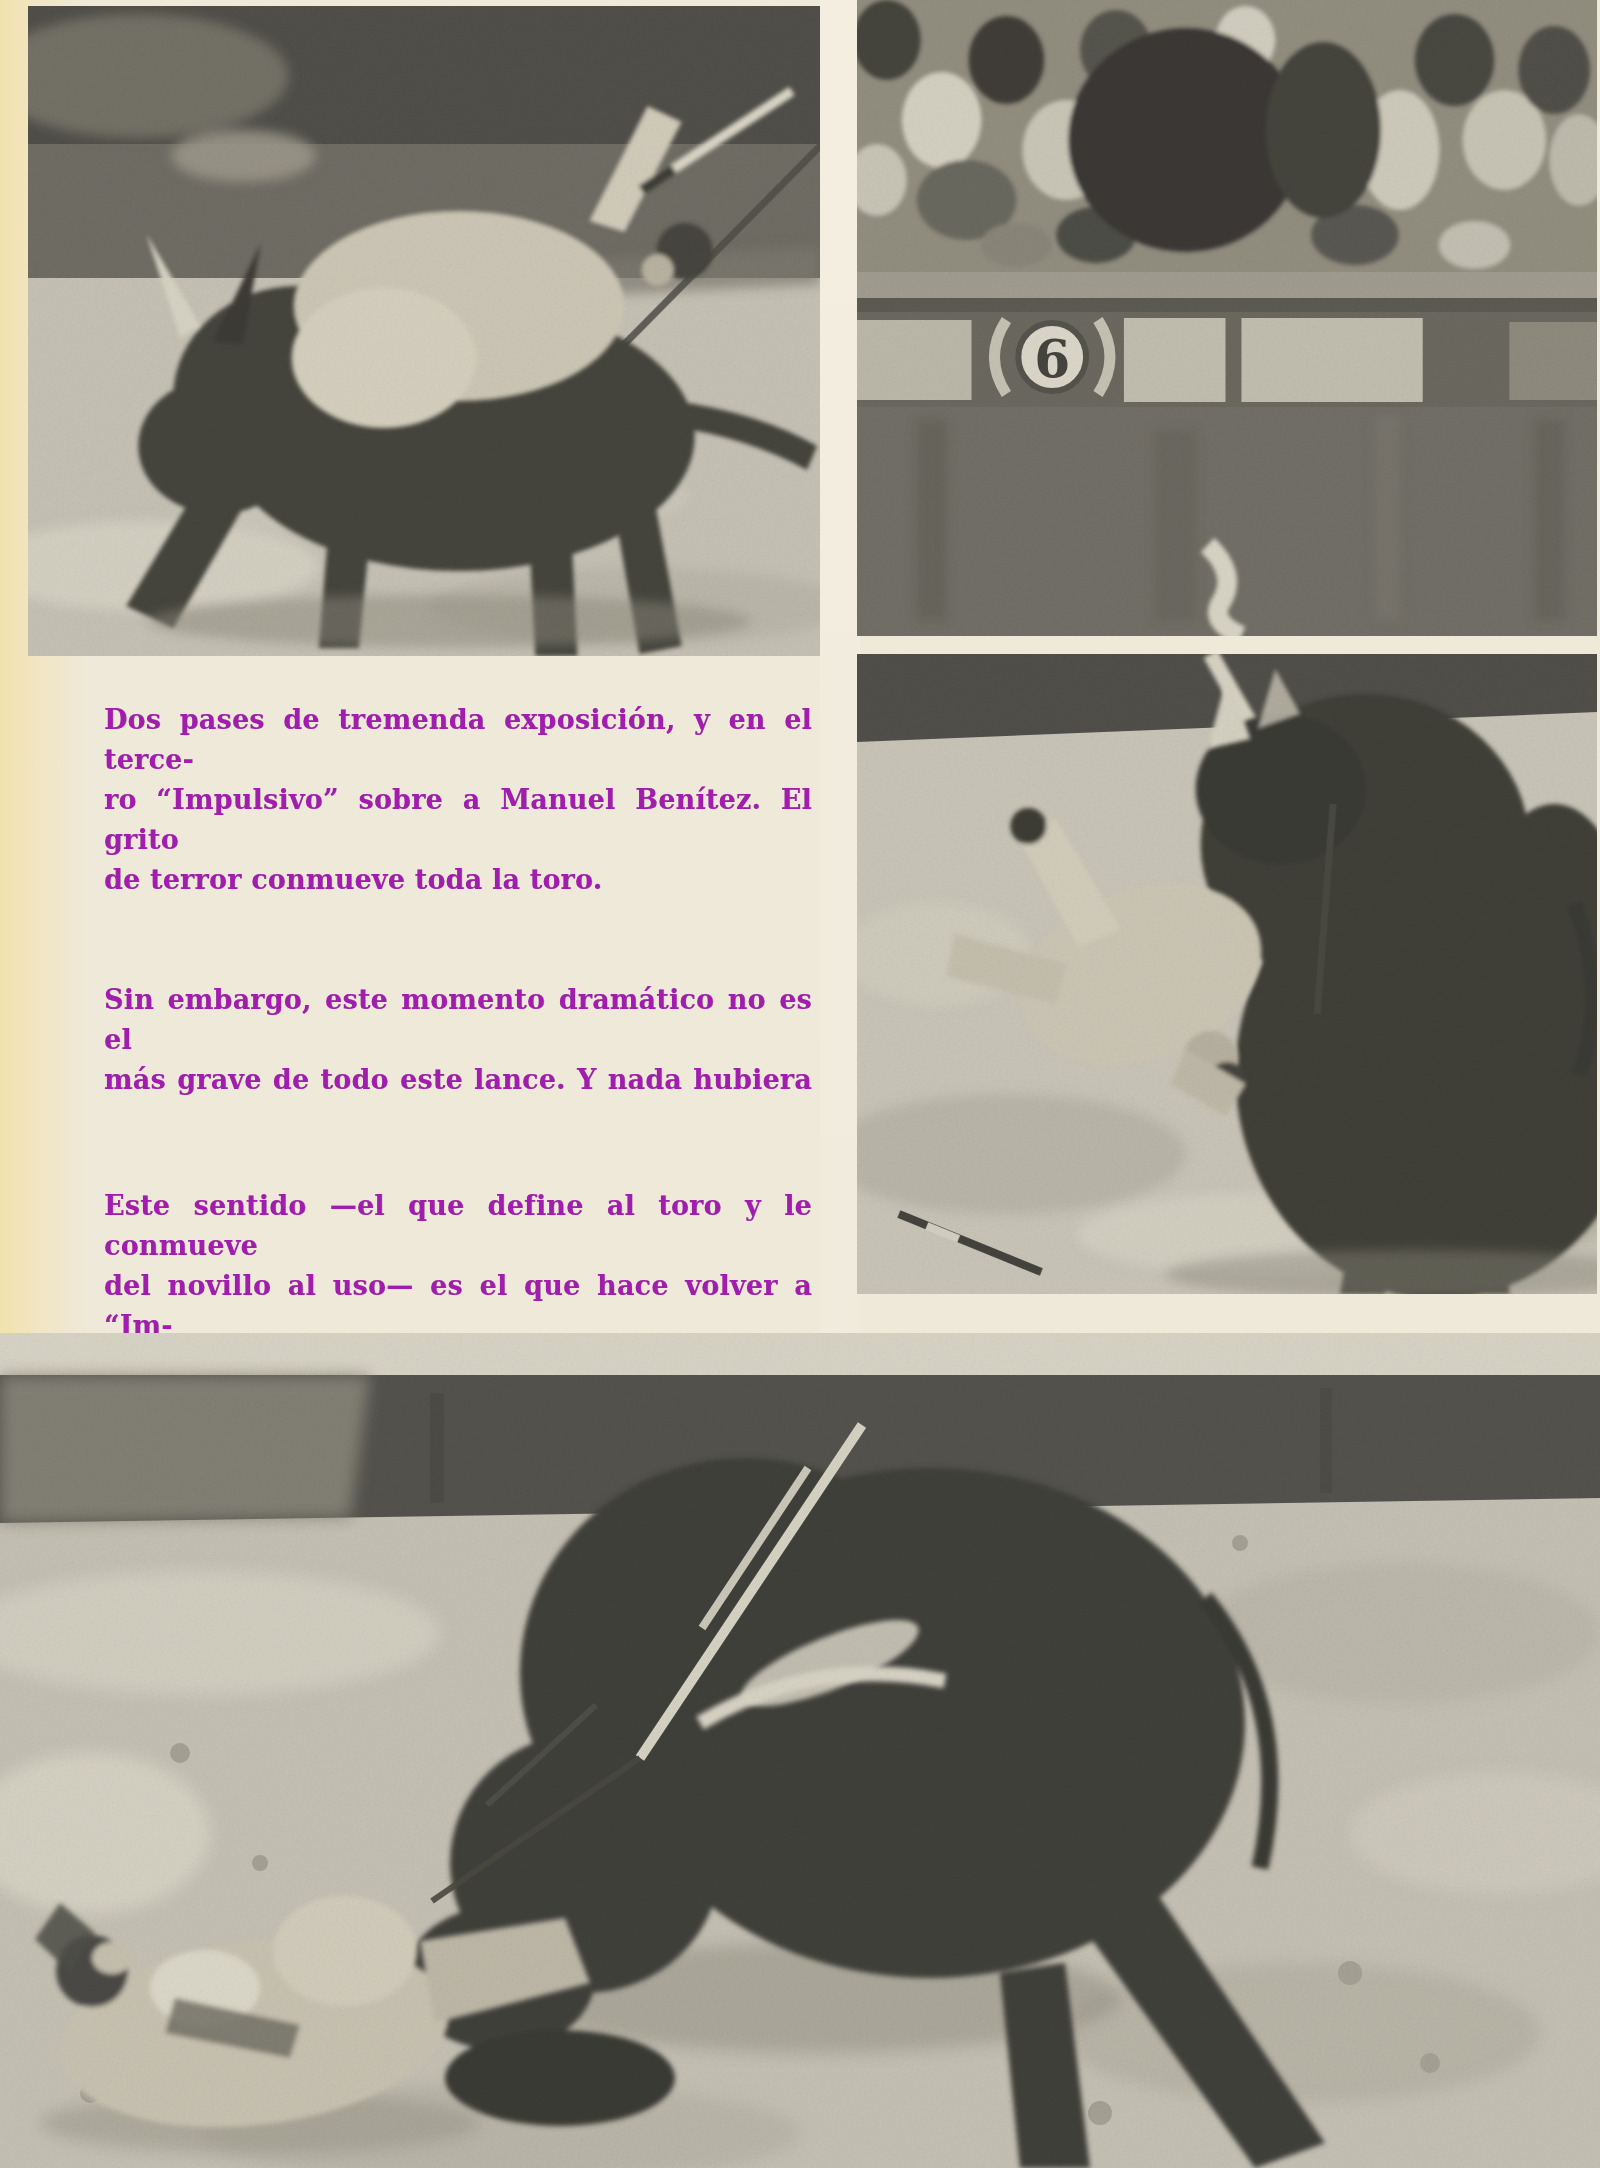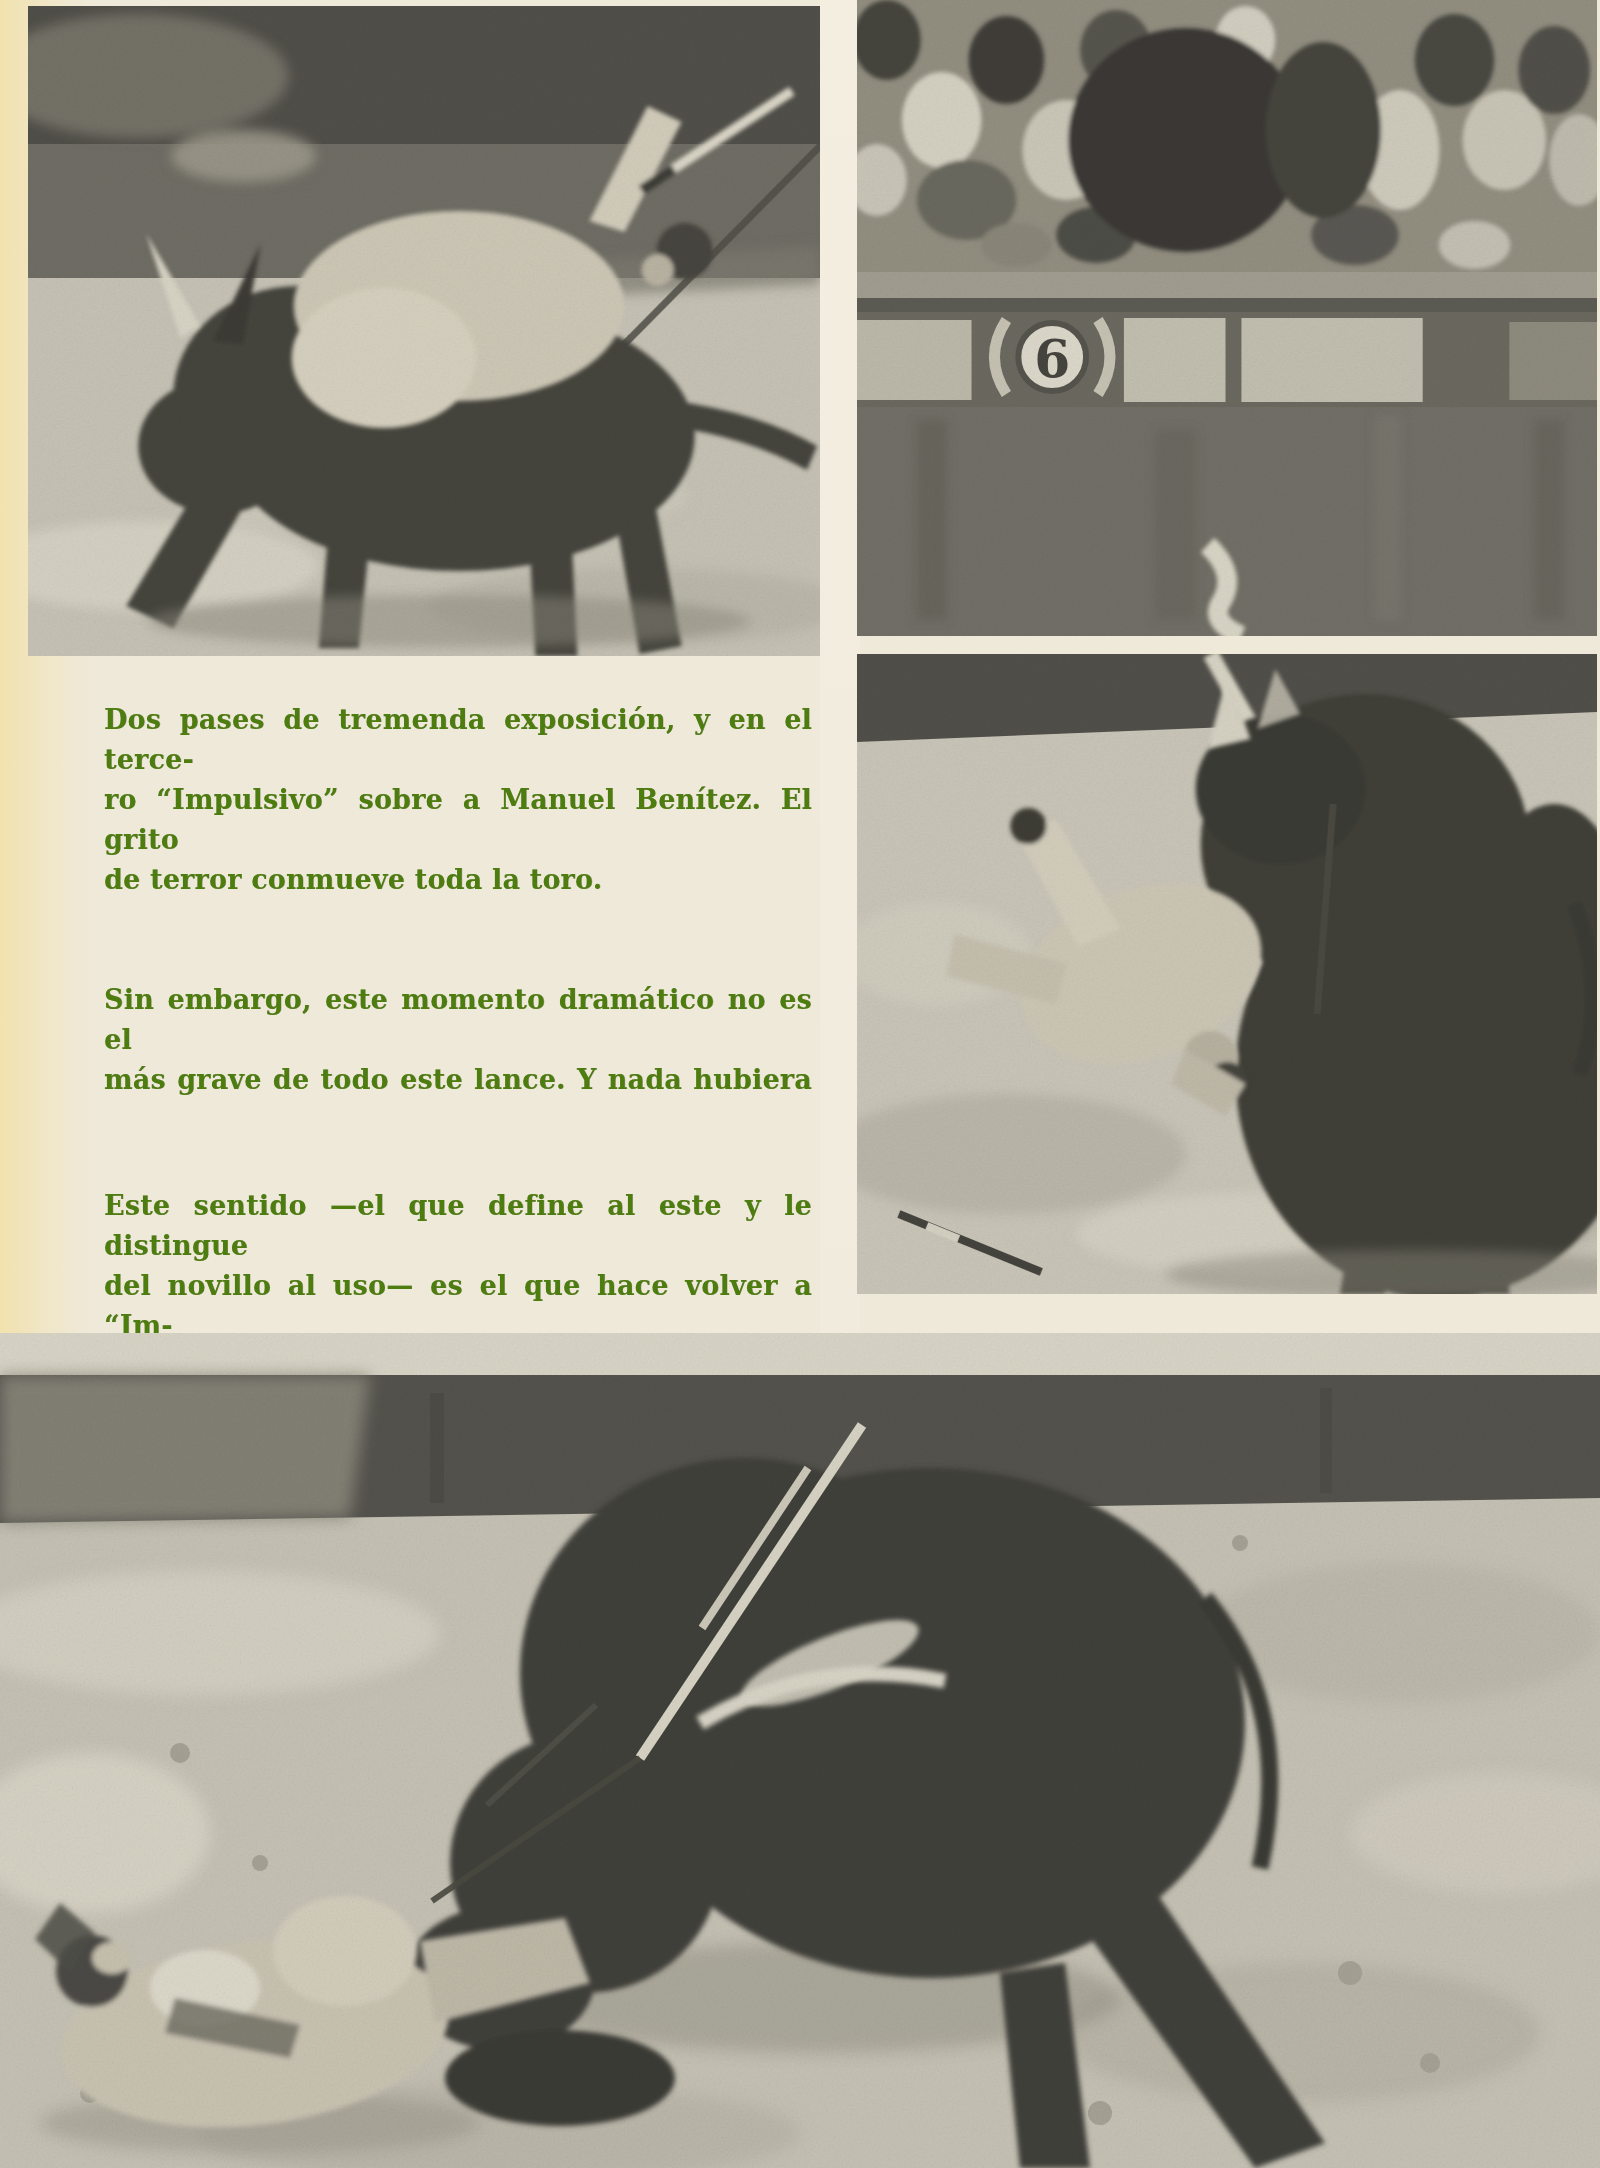--- a/index.html
+++ b/index.html
@@ -20,21 +20,21 @@
     background:linear-gradient(180deg,#f4eee1,#f1ebde);
   }
   figure.photo { position:absolute; display:block; overflow:hidden; }
   figure.photo svg { display:block; width:100%; height:100%; }
   .photo-1 { left:28px;  top:6px;    width:792px;  height:650px; }
   .photo-2 { left:857px; top:0;      width:740px;  height:636px; }
   .photo-3 { left:857px; top:654px;  width:740px;  height:640px; }
   .photo-4 { left:0;     top:1333px; width:1600px; height:835px; }
   .para {
     position:absolute; left:104px; width:708px;
-    color:#4d7c0f; font-weight:bold;
+    color:#a21caf; font-weight:bold;
     font-size:27px; line-height:40px; letter-spacing:0.2px;
     text-shadow:0.4px 0.4px 0 rgba(58,57,50,0.35);
   }
   .para .line { display:block; text-align:justify; text-align-last:justify; }
   .para .line.last { text-align-last:left; }
   .para-1 { top:700px; }
   .para-2 { top:980px; }
   .para-3 { top:1186px; }
 </style>
 </head>
@@ -215,21 +215,21 @@
   <p class="para para-1">
       <span class="line">Dos pases de tremenda exposición, y en el terce-</span>
       <span class="line">ro “Impulsivo” sobre a Manuel Benítez. El grito</span>
       <span class="line last">de terror conmueve toda la toro.</span>
     </p>
   <p class="para para-2">
       <span class="line">Sin embargo, este momento dramático no es el</span>
       <span class="line">más grave de todo este lance. Y nada hubiera</span>
     </p>
   <p class="para para-3">
-      <span class="line">Este sentido —el que define al este y le distingue</span>
+      <span class="line">Este sentido —el que define al toro y le conmueve</span>
       <span class="line">del novillo al uso— es el que hace volver a “Im-</span>
       <span class="line last">pulsivo” sobre el torero caído.</span>
     </p>
 
   <figure class="photo photo-4" aria-label="Con la cabeza humillada, el toro se vuelve sobre el torero caído en la arena">
     <svg viewBox="0 0 1600 835" preserveAspectRatio="none">
       <defs>
         <filter id="p4b" x="-30%" y="-30%" width="160%" height="160%">
             <feGaussianBlur stdDeviation="8"></feGaussianBlur>
           </filter>

